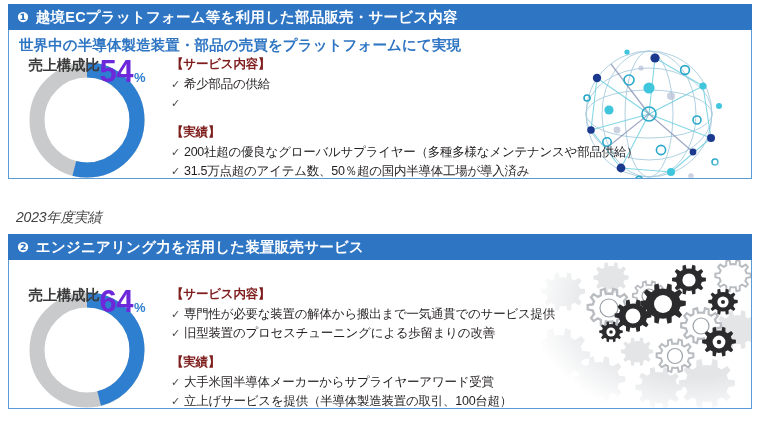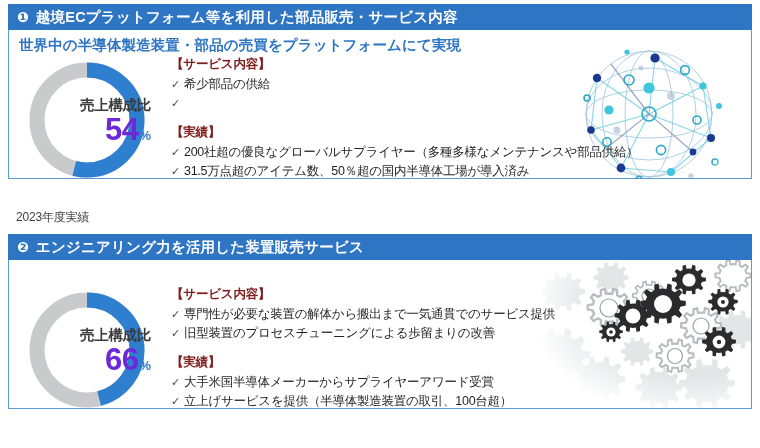--- a/index.html
+++ b/index.html
@@ -61,22 +61,22 @@
   
   .donut-wrap {
     position: absolute;
     left: 14px; top: 26px;
     width: 128px; height: 128px;
     z-index: 3;
   }
   .donut-wrap svg { display: block; }
   .donut-center {
     position: absolute; inset: 0;
-    display: flex; flex-direction: column;
-    align-items: flex-end; justify-content: center;
+    display: flex; 
+    align-items: flex-start; justify-content: center;
     pointer-events: none;
   }
   .donut-label {
     font-size: 14.5px;
     font-weight: 700;
     color: #3b3b3b;
     letter-spacing: -0.3px;
     margin-bottom: -1px;
   }
   .donut-value-row { display: flex; align-items: baseline; }
@@ -133,23 +133,24 @@
     z-index: 1;
     pointer-events: none;
   }
   #globe-art { right: 4px; top: 4px; width: 196px; height: 163px; }
   #gears-art { right: 0px; top: 0px; width: 210px; height: 150px; }
 
   
   .footnote {
     position: absolute;
     left: 8px;
-    font-size: 12px;
+    font-size: 14px;
     color: #404040;
     letter-spacing: -0.2px;
+    font-style: italic;
   }
   #footnote-1 { top: 205px; }
 </style>
 </head>
 <body>
 
 <div class="slide">
 
   <div class="section" id="section-1">
 
@@ -346,21 +347,21 @@
 
 
       <div class="donut-wrap">
         <svg width="128" height="128" viewBox="0 0 128 128">
           <circle cx="64" cy="64" r="50" fill="none" stroke="#C9CACB" stroke-width="15"></circle>
           <circle cx="64" cy="64" r="50" fill="none" stroke="#2E7FD0" stroke-width="15" stroke-dasharray="144.51 169.65" stroke-dashoffset="0" transform="rotate(-90 64 64)"></circle>
         </svg>
         <div class="donut-center">
           <div class="donut-label">売上構成比</div>
           <div class="donut-value-row">
-            <span class="donut-value">66</span>
+            <span class="donut-value">64</span>
             <span class="donut-unit">%</span>
           </div>
         </div>
       </div>
 
       <div class="content">
         <div class="block">
           <div class="block-title">【サービス内容】</div>
           <div class="bullet">
             <span class="check">✓</span>

